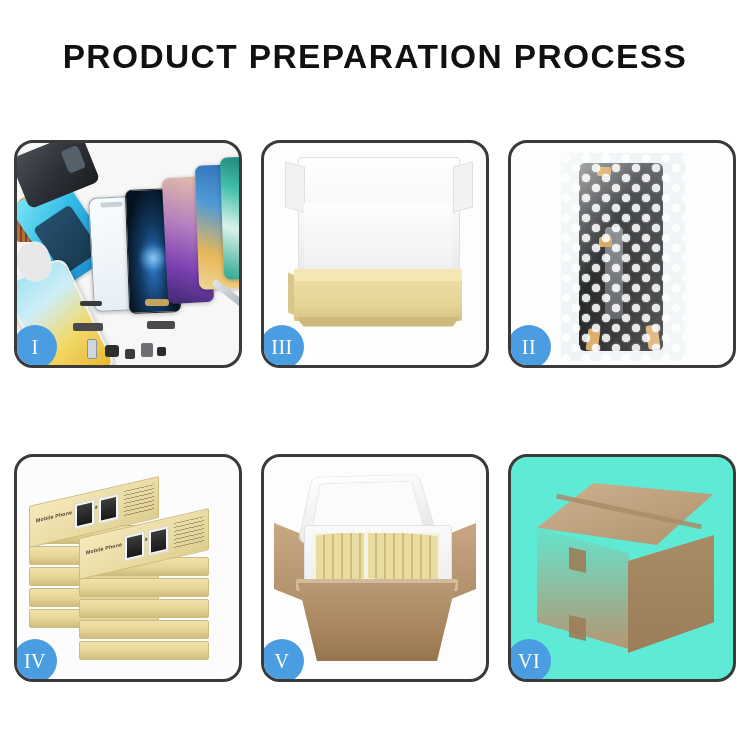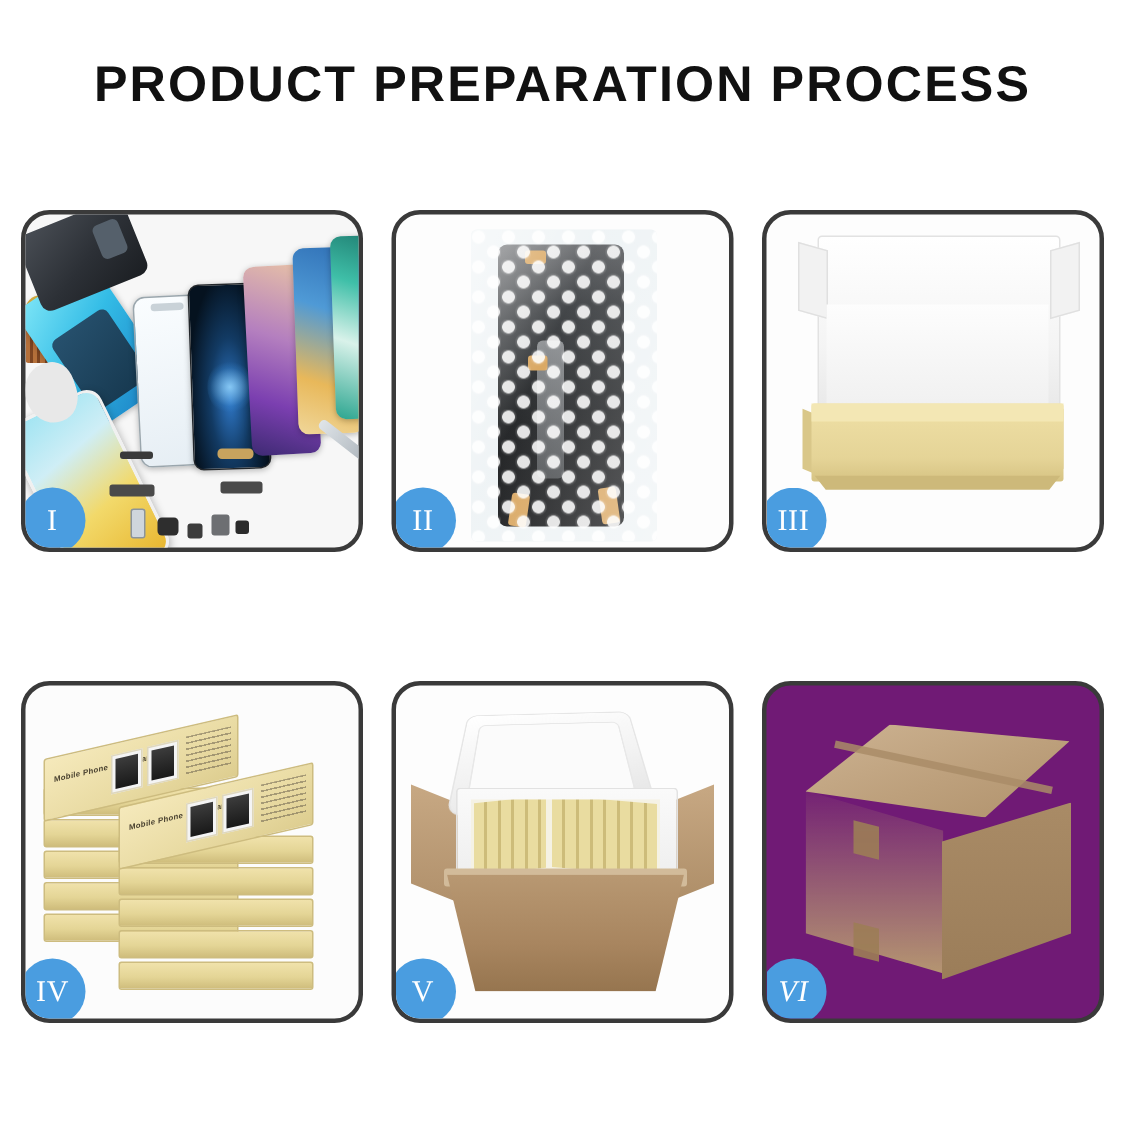--- a/index.html
+++ b/index.html
@@ -419,21 +419,21 @@
     clip-path: polygon(0 0, 100% 0, 88% 100%, 12% 100%);
   }
   .v-cartonrim {
     position: absolute;
     left: 32px; top: 122px; width: 162px; height: 12px;
     background: #d2bb9a;
     border-radius: 2px;
   }
 
   
-  .p6 { background: #701a75; font-style: italic; }
+  .p6 { background: #5eead4; }
   .c-top {
     position: absolute;
     left: 26px; top: 26px; width: 176px; height: 62px;
     background: linear-gradient(160deg,#cdb392 0%,#bda07c 55%,#b0926c 100%);
     clip-path: polygon(32% 0, 100% 18%, 68% 100%, 0 72%);
   }
   .c-seam {
     position: absolute;
     left: 44px; top: 52px; width: 148px; height: 5px;
     background: #a98c67;
@@ -491,45 +491,45 @@
         <div class="part flex-f"></div>
         <div class="part flex-g"></div>
         <div class="part flex-h"></div>
         <div class="part flex-i"></div>
         <div class="part tool"></div>
         <div class="hand"></div>
       </div>
       <div class="badge">I</div>
     </div>
 
+    <div class="panel p3">
+      <div class="scene">
+        <div class="box3-lid"></div>
+        <div class="box3-foam"></div>
+        <div class="box3-flapL"></div>
+        <div class="box3-flapR"></div>
+        <div class="box3-content"></div>
+        <div class="box3-base"></div>
+      </div>
+      <div class="badge">III</div>
+    </div>
+
     <div class="panel p2">
       <div class="scene">
         <div class="wrap-bag">
           <div class="screen-in"></div>
           <div class="tape tape-1"></div>
           <div class="tape tape-2"></div>
           <div class="tape tape-3"></div>
           <div class="tape tape-4"></div>
           <div class="bubbles"></div>
           <div class="bag-sheen"></div>
         </div>
       </div>
       <div class="badge">II</div>
-    </div>
-
-    <div class="panel p3">
-      <div class="scene">
-        <div class="box3-lid"></div>
-        <div class="box3-foam"></div>
-        <div class="box3-flapL"></div>
-        <div class="box3-flapR"></div>
-        <div class="box3-content"></div>
-        <div class="box3-base"></div>
-      </div>
-      <div class="badge">III</div>
     </div>
 
     <div class="panel p4">
       <div class="scene">
 
         <div class="stackL">
           <div class="sbox" style="left:12px; top:152px;"></div>
           <div class="sbox" style="left:12px; top:131px;"></div>
           <div class="sbox" style="left:12px; top:110px;"></div>
           <div class="sbox" style="left:12px; top:89px;"></div>

